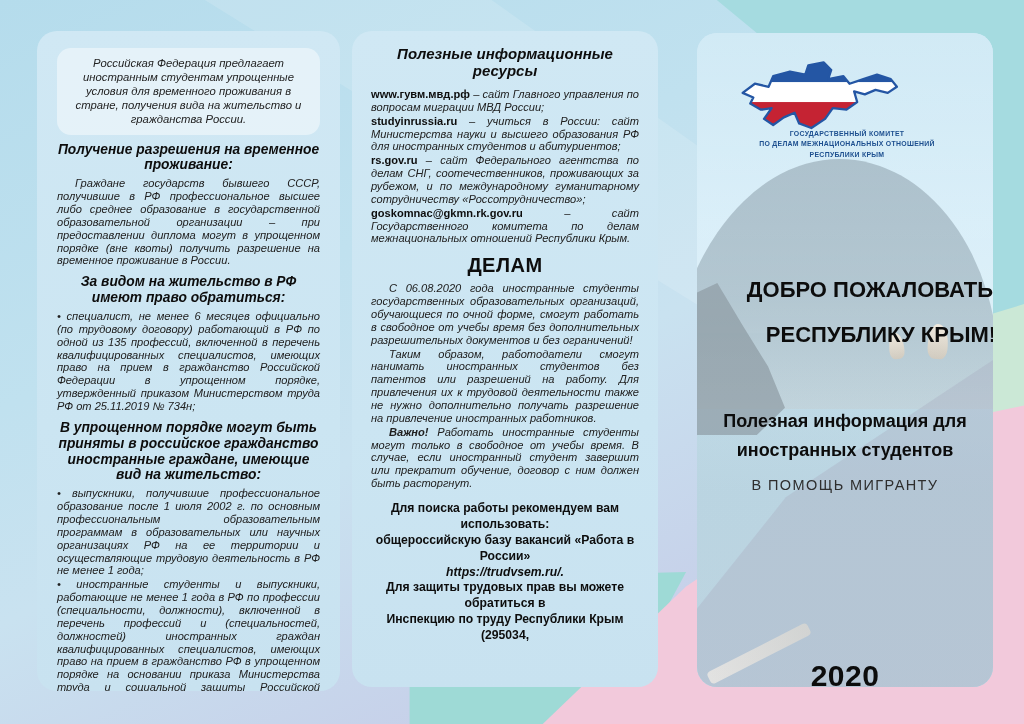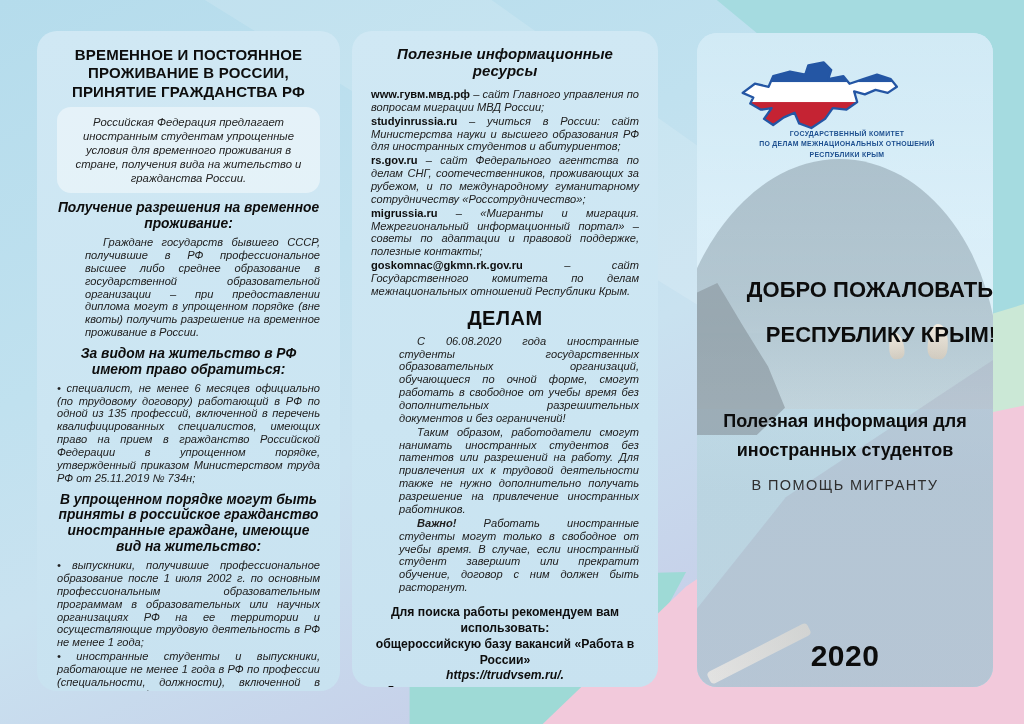--- a/index.html
+++ b/index.html
@@ -24,21 +24,21 @@
   .p-right{left:697px;top:33px;width:296px;height:654px;padding:0;}
 
   
   .ptitle{font-weight:bold;font-size:15px;line-height:1.22;text-align:center;color:#0d0d0d;
           letter-spacing:.2px;margin:2px 0 6px;}
   .introbox{background:rgba(255,255,255,.45);border-radius:14px;padding:8px 12px;margin:4px 0 6px;}
   .intro{font-style:italic;font-size:11.3px;line-height:1.25;text-align:center;margin:0;color:#222;}
   .h2{font-weight:bold;font-style:italic;font-size:13.8px;line-height:1.15;text-align:center;
       color:#0d0d0d;margin:7px 0 4px;}
   .body{font-style:italic;font-size:11.1px;line-height:1.16;text-align:justify;margin:0 0 1px;color:#202020;}
-  .ind{text-indent:18px;margin-left:28px;}
+  .ind{text-indent:18px;}
   .res-title{font-weight:bold;font-style:italic;font-size:15px;text-align:center;margin:2px 0 9px;color:#0d0d0d;}
   .rname{font-style:normal;font-weight:bold;color:#0d0d0d;}
   .work-title{font-weight:bold;font-style:normal;font-size:20px;letter-spacing:.5px;
               text-align:center;margin:9px 0 5px;color:#0d0d0d;}
   .imp{font-weight:bold;}
   .boldblock{font-style:normal;font-weight:bold;font-size:12.2px;line-height:1.3;text-align:center;
              margin:11px 0 10px;color:#0d0d0d;}
   .boldblock .url{font-style:italic;}
 
   
@@ -66,60 +66,54 @@
   .logo{position:absolute;left:0;top:20px;width:100%;}
   .logo svg{display:block;margin:0 0 0 38px;}
   .org{position:absolute;left:28px;top:76px;width:244px;text-align:center;
        color:#1d4f8f;font-weight:bold;font-size:6.9px;line-height:1.5;letter-spacing:.3px;}
   .welcome{position:absolute;left:0;top:234px;width:100%;text-align:center;
            font-weight:bold;font-size:22px;line-height:2.05;color:#0c0c0c;padding-left:36px;}
   .subtitle{position:absolute;left:0;top:374px;width:100%;text-align:center;
             font-weight:bold;font-size:18px;line-height:1.6;color:#0c0c0c;}
   .tagline{position:absolute;left:0;top:444px;width:100%;text-align:center;
            font-size:14.5px;letter-spacing:1.4px;color:#2e2e2e;}
-  .year{position:absolute;left:0;top:606px;width:100%;text-align:center;
+  .year{position:absolute;left:0;top:626px;width:100%;text-align:center;
         font-weight:bold;font-size:30px;letter-spacing:.5px;color:#0c0c0c;}
 </style>
 </head>
 <body>
 
 <div class="bg">
   <div class="bg-shape bg-band"></div>
   <div class="bg-shape bg-turquoise"></div>
   <div class="bg-shape bg-mint"></div>
   <div class="bg-shape bg-teal"></div>
   <div class="bg-shape bg-pink"></div>
 </div>
 
 <section class="panel p-left">
-  <div class="ptitle">
-    <div>ВРЕМЕННОЕ И ПОСТОЯННОЕ</div>
-    <div>ПРОЖИВАНИЕ В РОССИИ,</div>
-    <div>ПРИНЯТИЕ ГРАЖДАНСТВА РФ</div>
-  </div>
   <div class="introbox">
     <p class="intro">Российская Федерация предлагает иностранным студентам упрощенные условия для временного проживания в стране, получения вида на жительство и гражданства России.</p>
   </div>
   <div class="h2">Получение разрешения на временное проживание:</div>
   <p class="body ind">Граждане государств бывшего СССР, получившие в РФ профессиональное высшее либо среднее образование в государственной образовательной организации – при предоставлении диплома могут в упрощенном порядке (вне квоты) получить разрешение на временное проживание в России.</p>
   <div class="h2">За видом на жительство в РФ имеют право обратиться:</div>
   <p class="body">• специалист, не менее 6 месяцев официально (по трудовому договору) работающий в РФ по одной из 135 профессий, включенной в перечень квалифицированных специалистов, имеющих право на прием в гражданство Российской Федерации в упрощенном порядке, утвержденный приказом Министерством труда РФ от 25.11.2019 № 734н;</p>
   <div class="h2">В упрощенном порядке могут быть приняты в российское гражданство иностранные граждане, имеющие вид на жительство:</div>
   <p class="body">• выпускники, получившие профессиональное образование после 1 июля 2002 г. по основным профессиональным образовательным программам в образовательных или научных организациях РФ на ее территории и осуществляющие трудовую деятельность в РФ не менее 1 года;</p>
   <p class="body">• иностранные студенты и выпускники, работающие не менее 1 года в РФ по профессии (специальности, должности), включенной в перечень профессий и (специальностей, должностей) иностранных граждан квалифицированных специалистов, имеющих право на прием в гражданство РФ в упрощенном порядке на основании приказа Министерства труда и социальной защиты Российской Федерации от 25.11.2019 № 734н;</p>
 
 </section>
 
 <section class="panel p-mid">
   <div class="res-title">Полезные информационные ресурсы</div>
 
   <p class="body"><b class="rname">www.гувм.мвд.рф</b><span> – сайт Главного управления по вопросам миграции МВД России;</span></p>
   <p class="body"><b class="rname">studyinrussia.ru</b><span> – учиться в России: сайт Министерства науки и высшего образования РФ для иностранных студентов и абитуриентов;</span></p>
   <p class="body"><b class="rname">rs.gov.ru</b><span> – сайт Федерального агентства по делам СНГ, соотечественников, проживающих за рубежом, и по международному гуманитарному сотрудничеству «Россотрудничество»;</span></p>
-  <p class="body"><b class="rname">migrussia.ru</b><span> – «Мигранты и миграция. Межрегиональный информационный портал» – советы по адаптации и правовой поддержке, полезные контакты;</span></p>
   <p class="body"><b class="rname">goskomnac@gkmn.rk.gov.ru</b><span> – сайт Государственного комитета по делам межнациональных отношений Республики Крым.</span></p>
 
   <div class="work-title">ДЕЛАМ</div>
   <p class="body ind">С 06.08.2020 года иностранные студенты государственных образовательных организаций, обучающиеся по очной форме, смогут работать в свободное от учебы время без дополнительных разрешительных документов и без ограничений!</p>
   <p class="body ind">Таким образом, работодатели смогут нанимать иностранных студентов без патентов или разрешений на работу. Для привлечения их к трудовой деятельности также не нужно дополнительно получать разрешение на привлечение иностранных работников.</p>
   <p class="body ind"><b class="imp">Важно!</b><span> Работать иностранные студенты могут только в свободное от учебы время. В случае, если иностранный студент завершит или прекратит обучение, договор с ним должен быть расторгнут.</span></p>
 
   <div class="boldblock">
     <div>Для поиска работы рекомендуем вам использовать:</div>
     <div>общероссийскую базу вакансий «Работа в России»</div>

